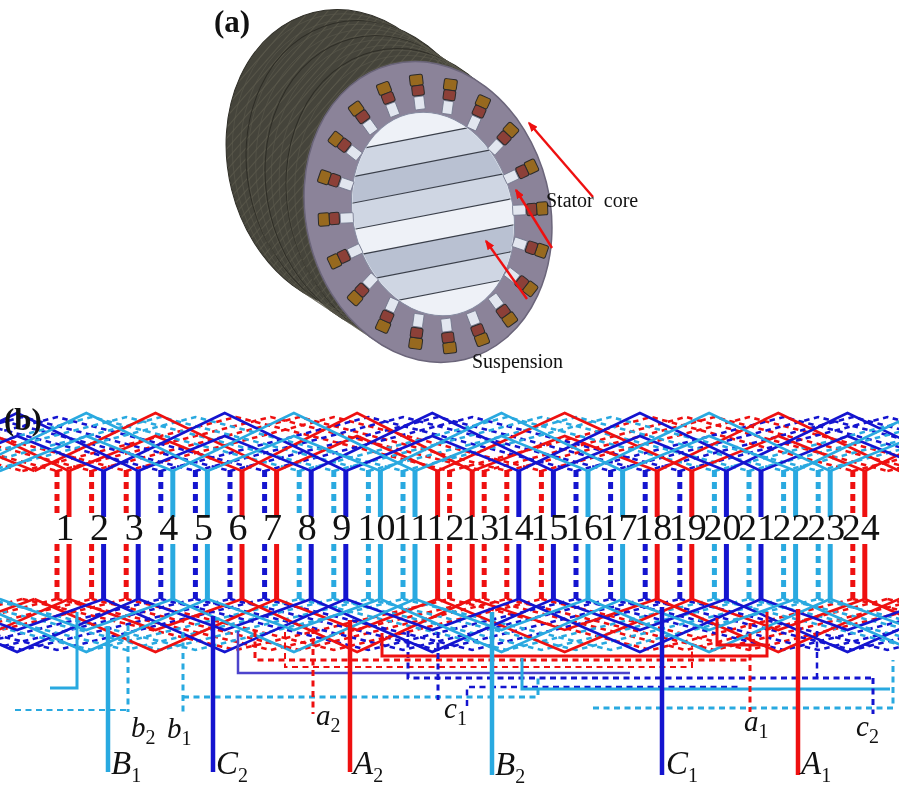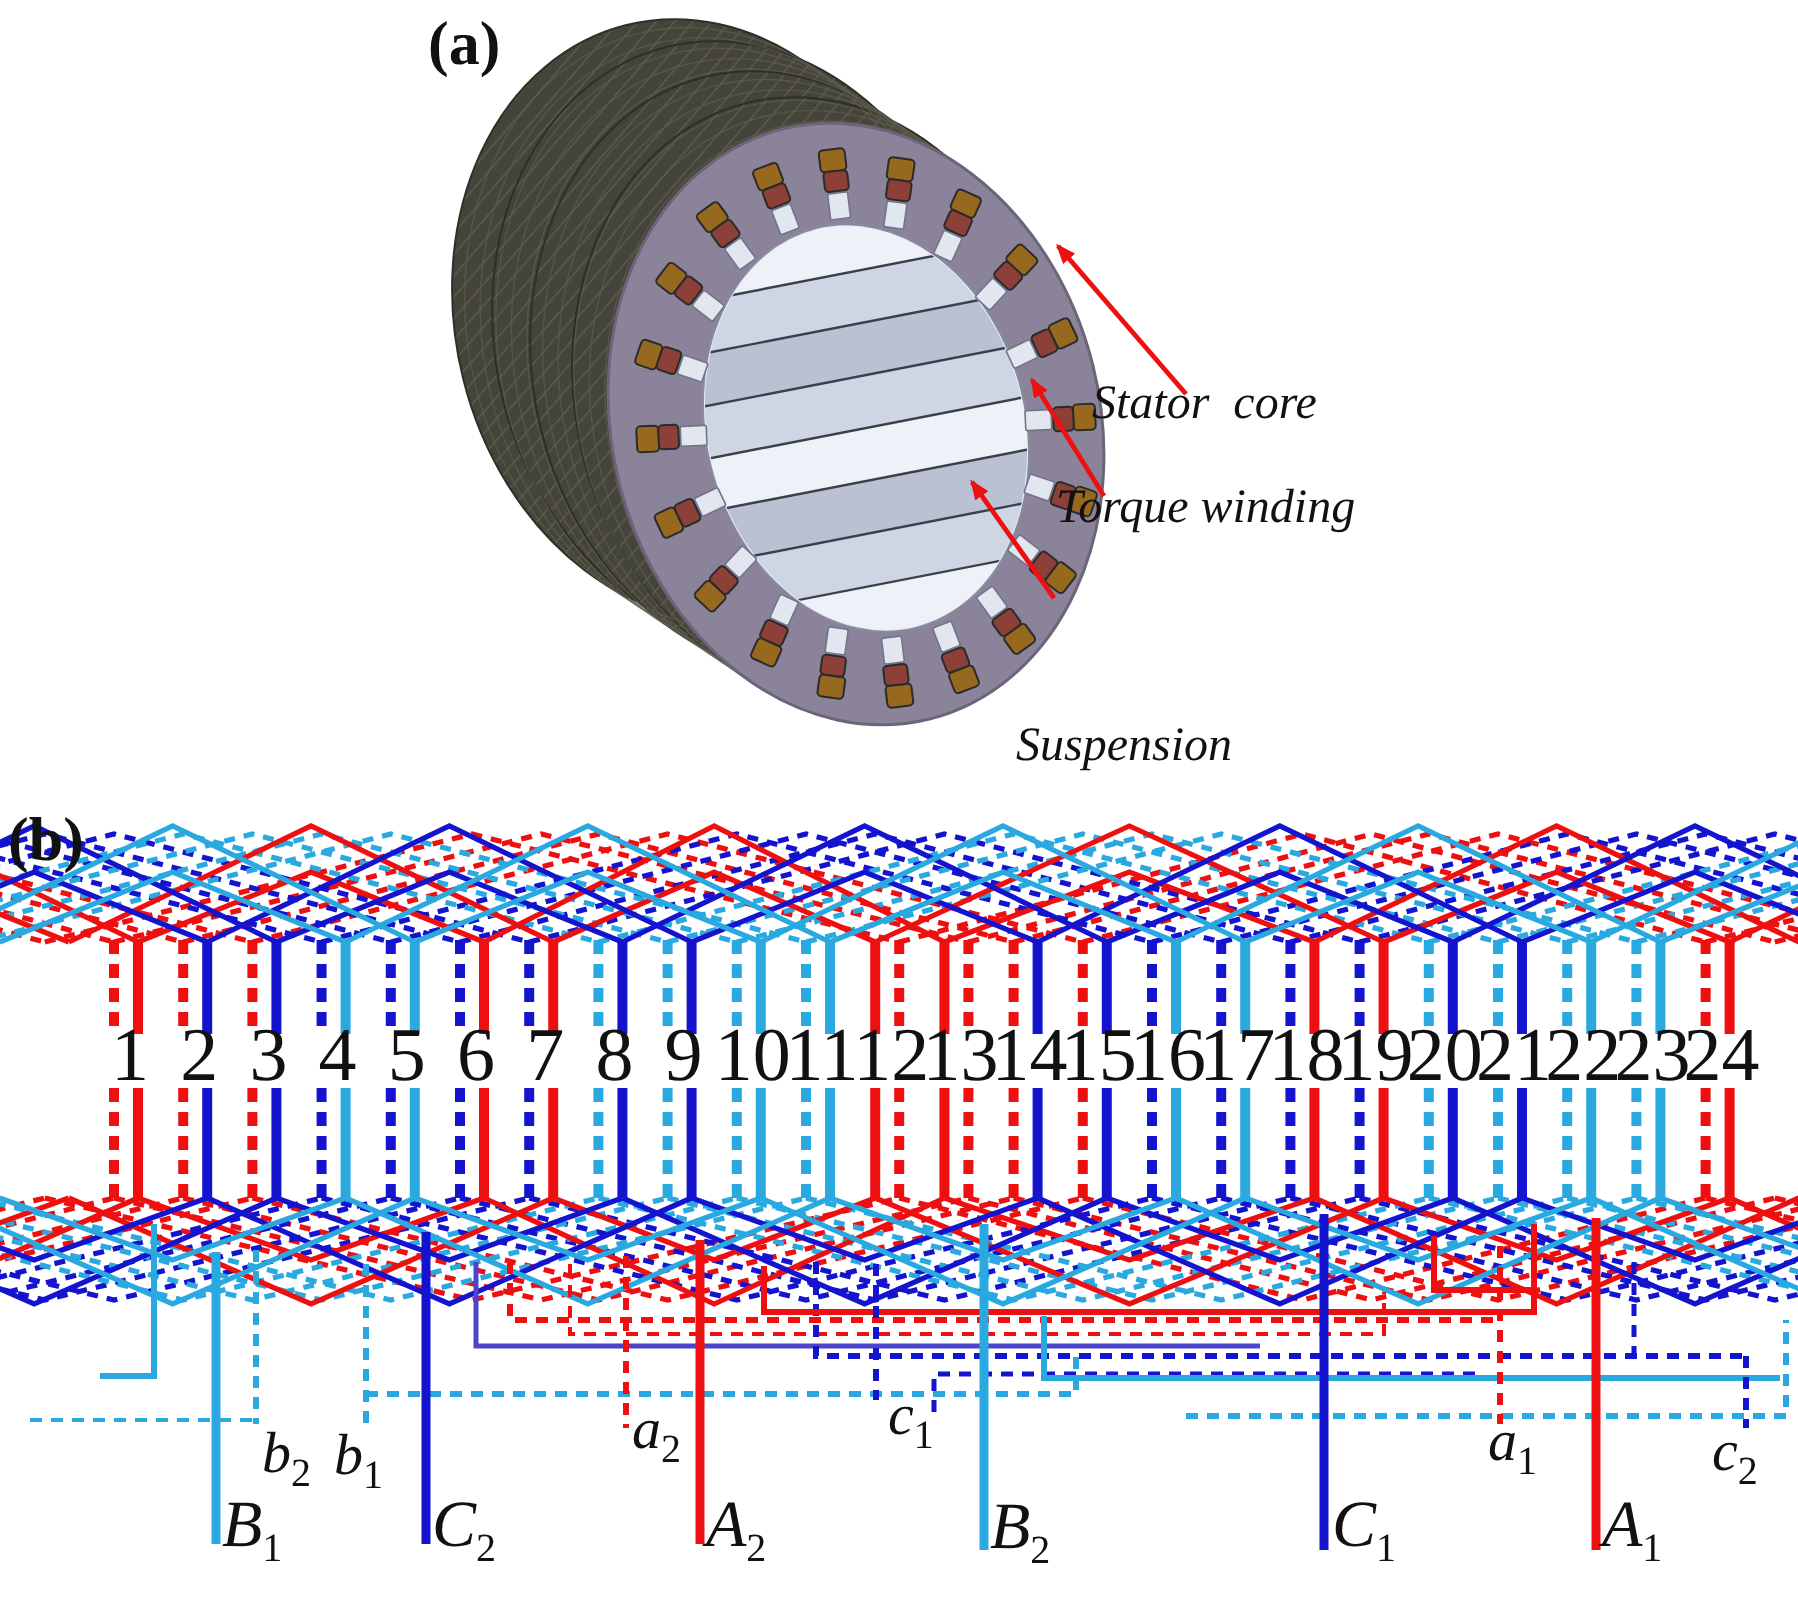--- a/index.html
+++ b/index.html
@@ -1,21 +1,21 @@
 <!DOCTYPE html>
 <html><head>
 <meta charset="utf-8">
 <style>
   html,body{margin:0;padding:0;background:#fff;}
   .canvas{position:relative;width:899px;height:799px;background:#fff;overflow:hidden;
           font-family:"Liberation Serif",serif;}
   .canvas svg{position:absolute;left:0;top:0;}
   .tag{position:absolute;font-weight:bold;font-size:31px;color:#111;white-space:pre;}
-  .ann{position:absolute;font-size:24px;color:#111;white-space:pre;line-height:1.22;font-style:italic;}
-  .ann.center{text-align:center;}
+  .ann{position:absolute;font-size:20px;color:#111;white-space:pre;line-height:1.22;}
+  .ann.center{}
   .term{position:absolute;color:#111;font-style:italic;white-space:pre;}
   .term.big{font-size:33px;}
   .term.small{font-size:29px;}
   .term sub{font-size:20px;font-style:normal;line-height:0;}
 </style>
 </head>
 <body>
 
 <div class="canvas">
   <svg id="fig" width="899" height="799" viewBox="0 0 899 799">
@@ -462,21 +462,20 @@
         <text x="791.6" y="540" text-anchor="middle" font-family="&quot;Liberation Serif&quot;, serif" font-size="38" fill="#111111">22</text>
         <text x="826.2" y="540" text-anchor="middle" font-family="&quot;Liberation Serif&quot;, serif" font-size="38" fill="#111111">23</text>
         <text x="860.8000000000001" y="540" text-anchor="middle" font-family="&quot;Liberation Serif&quot;, serif" font-size="38" fill="#111111">24</text>
       </g>
     </svg>
 
   <div class="tag" style="left:214px;top:4px">(a)</div>
   <div class="tag" style="left:4px;top:402px">(b)</div>
 
   <div class="ann" style="left:546px;top:188px">Stator  core</div>
-  <div class="ann" style="left:528px;top:240px">Torque winding</div>
   <div class="ann center" style="left:472px;top:300px;width:180px">
     <div>Suspension</div>
   </div>
 
   <div id="tlabels">
       <div class="term big" style="left: 111px; top: 745px;"><span>B</span><sub>1</sub></div>
       <div class="term small" style="left: 131px; top: 711px;"><span>b</span><sub>2</sub></div>
       <div class="term small" style="left: 167px; top: 712px;"><span>b</span><sub>1</sub></div>
       <div class="term big" style="left: 216px; top: 745px;"><span>C</span><sub>2</sub></div>
       <div class="term small" style="left: 316px; top: 699px;"><span>a</span><sub>2</sub></div>

